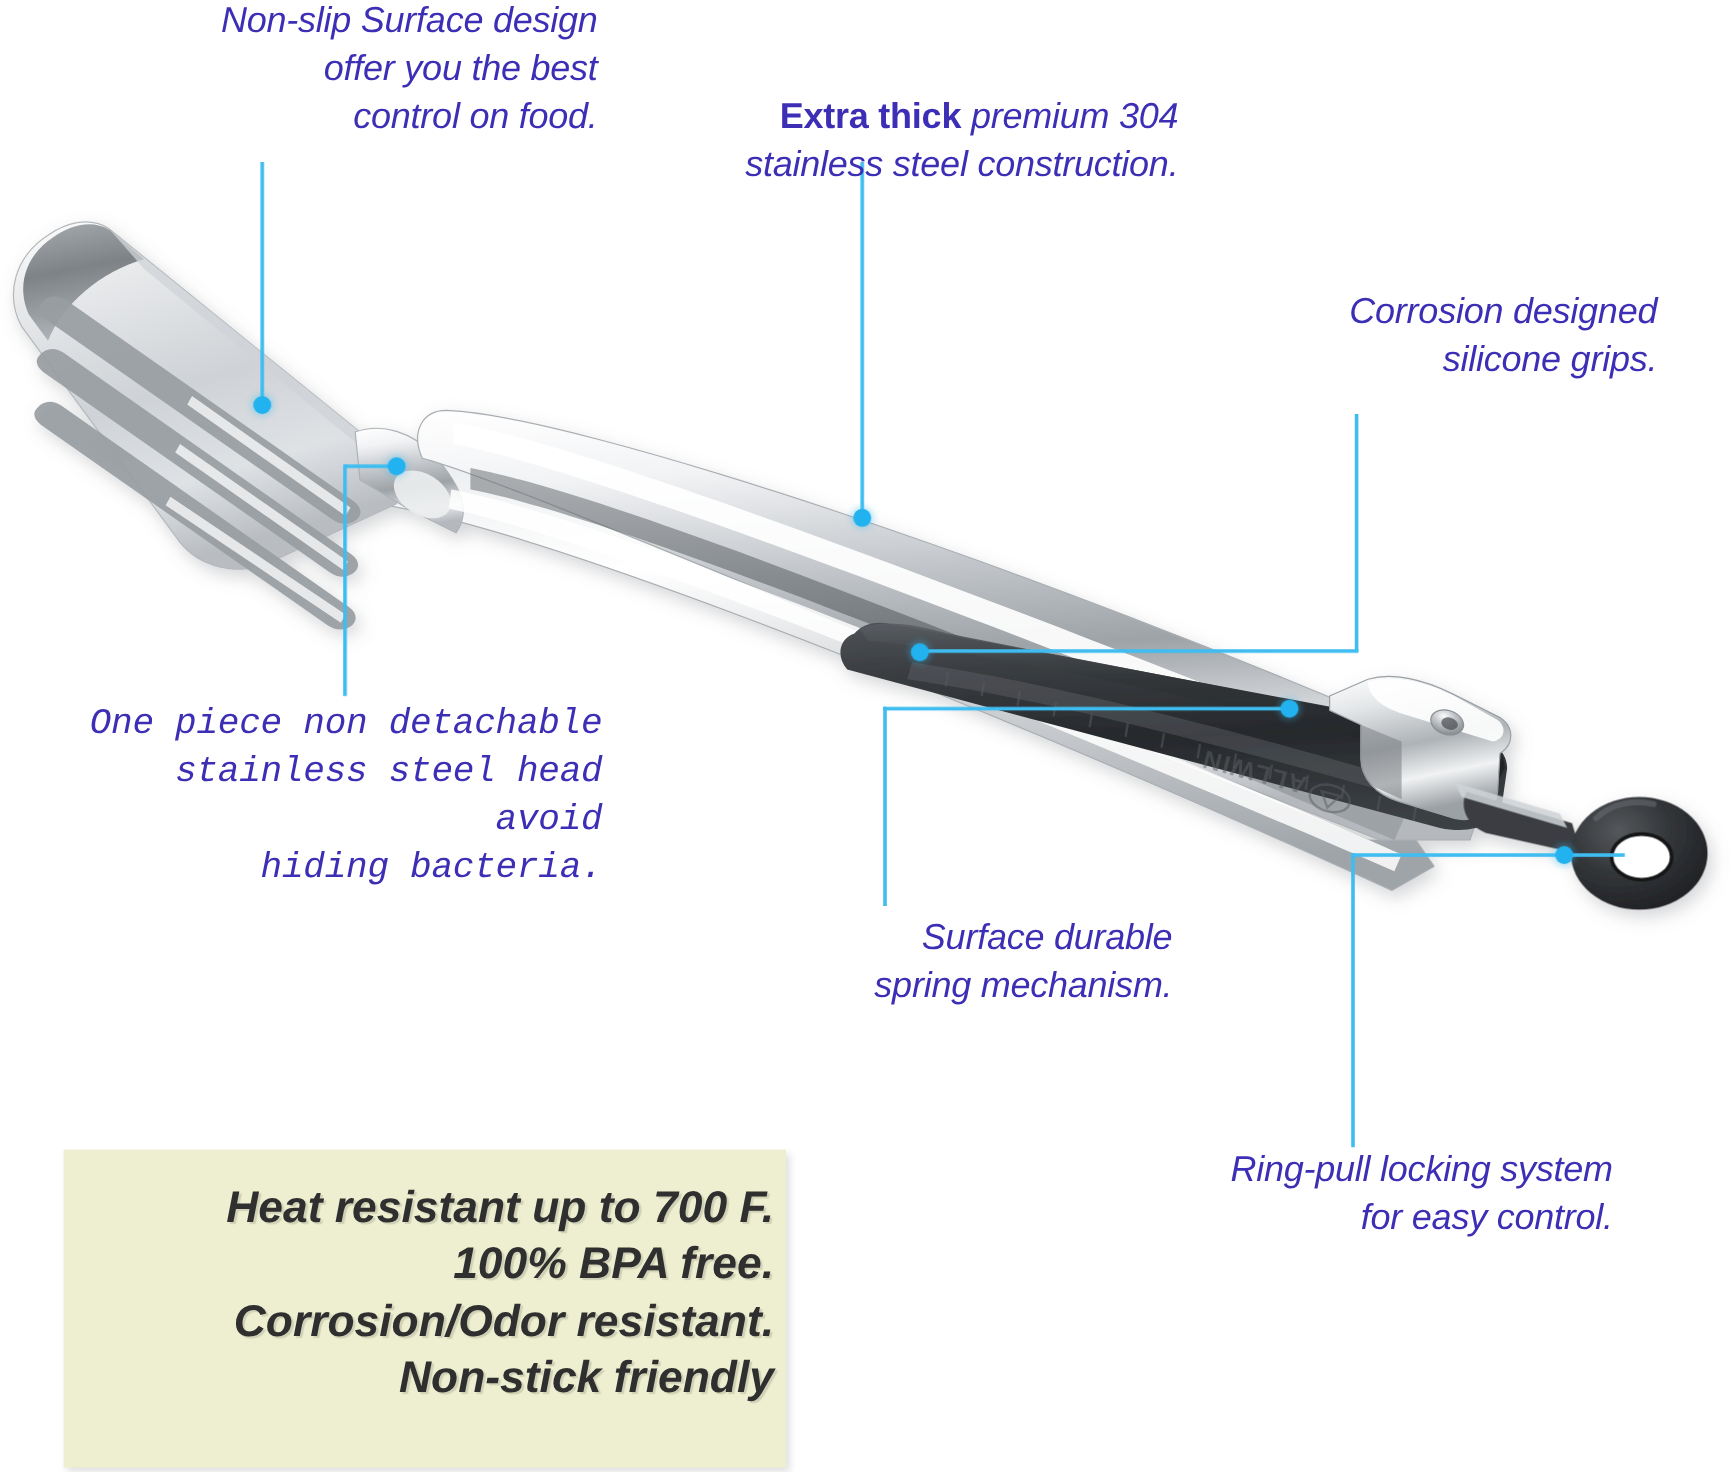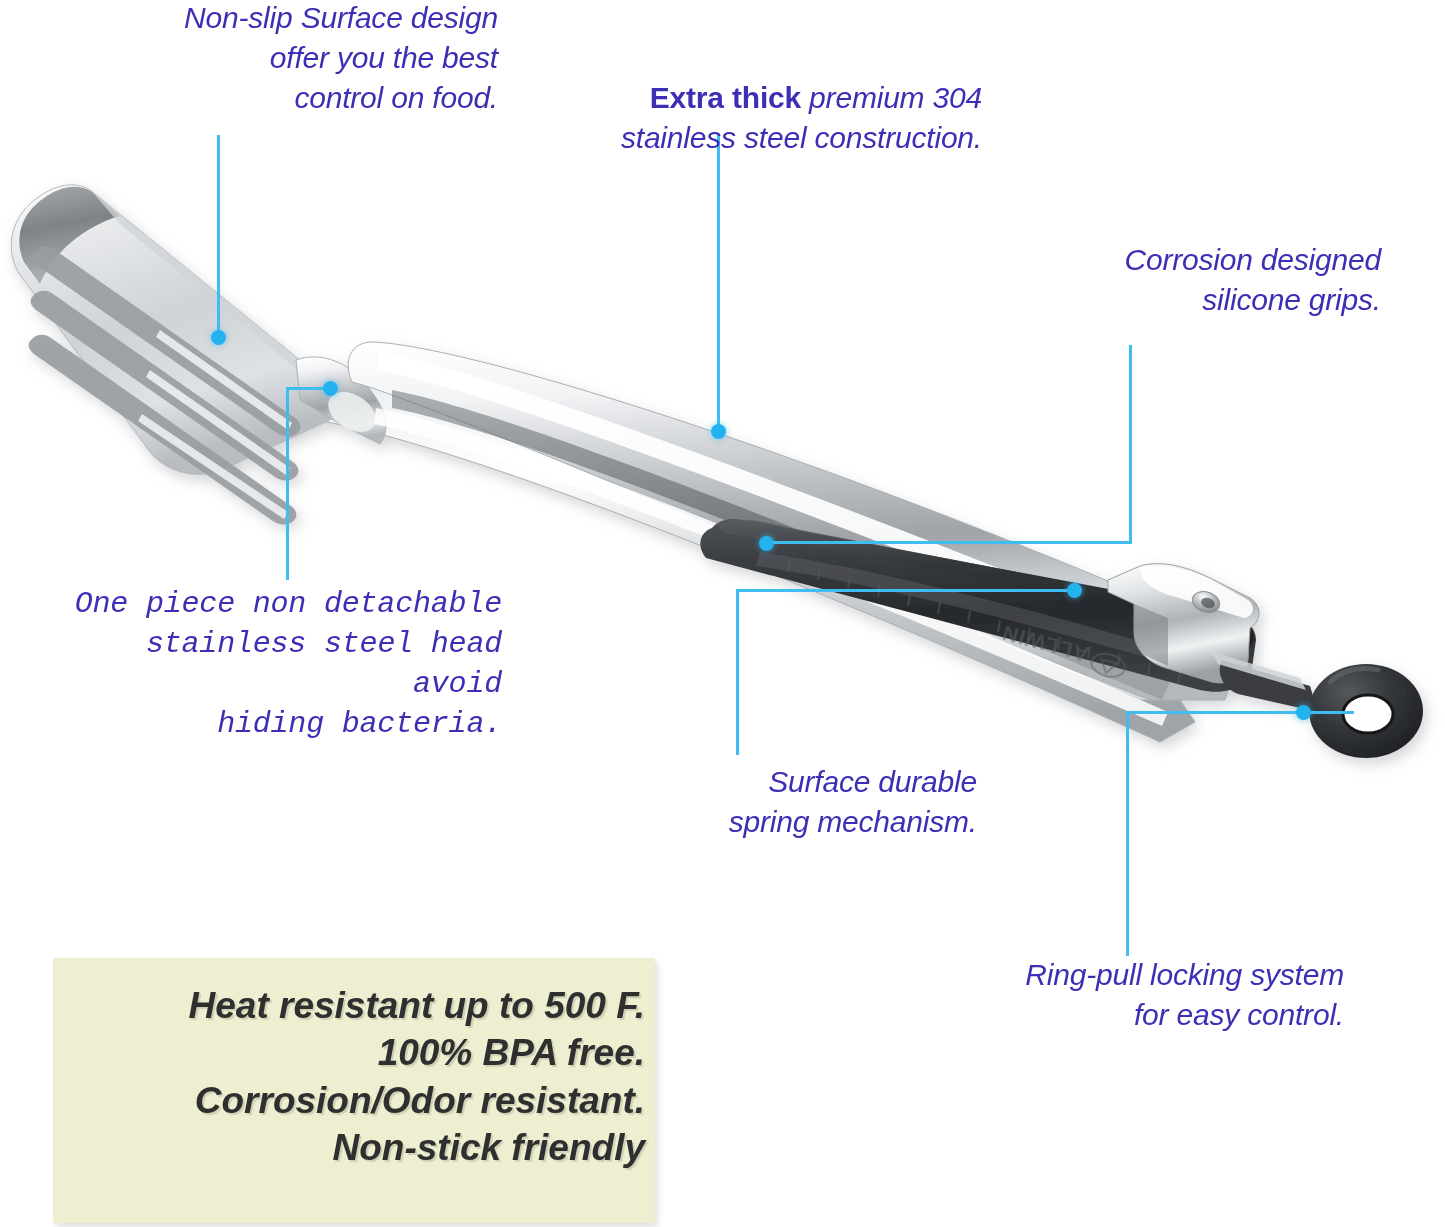--- a/index.html
+++ b/index.html
@@ -331,19 +331,19 @@
 stainless steel head avoid
 hiding bacteria.</div>
 
   <div class="callout" style="left:637px; top:762px; width:340px;">Surface durable
 spring mechanism.</div>
 
   <div class="callout" style="left:944px; top:955px; width:400px;">Ring-pull locking system
 for easy control.</div>
 
   <div id="feature-box">
-    <div class="fb-text">Heat resistant up to 500 F.
+    <div class="fb-text">Heat resistant up to 700 F.
 100% BPA free.
 Corrosion/Odor resistant.
 Non-stick friendly</div>
   </div>
 
 </div>
 
 </body></html>

